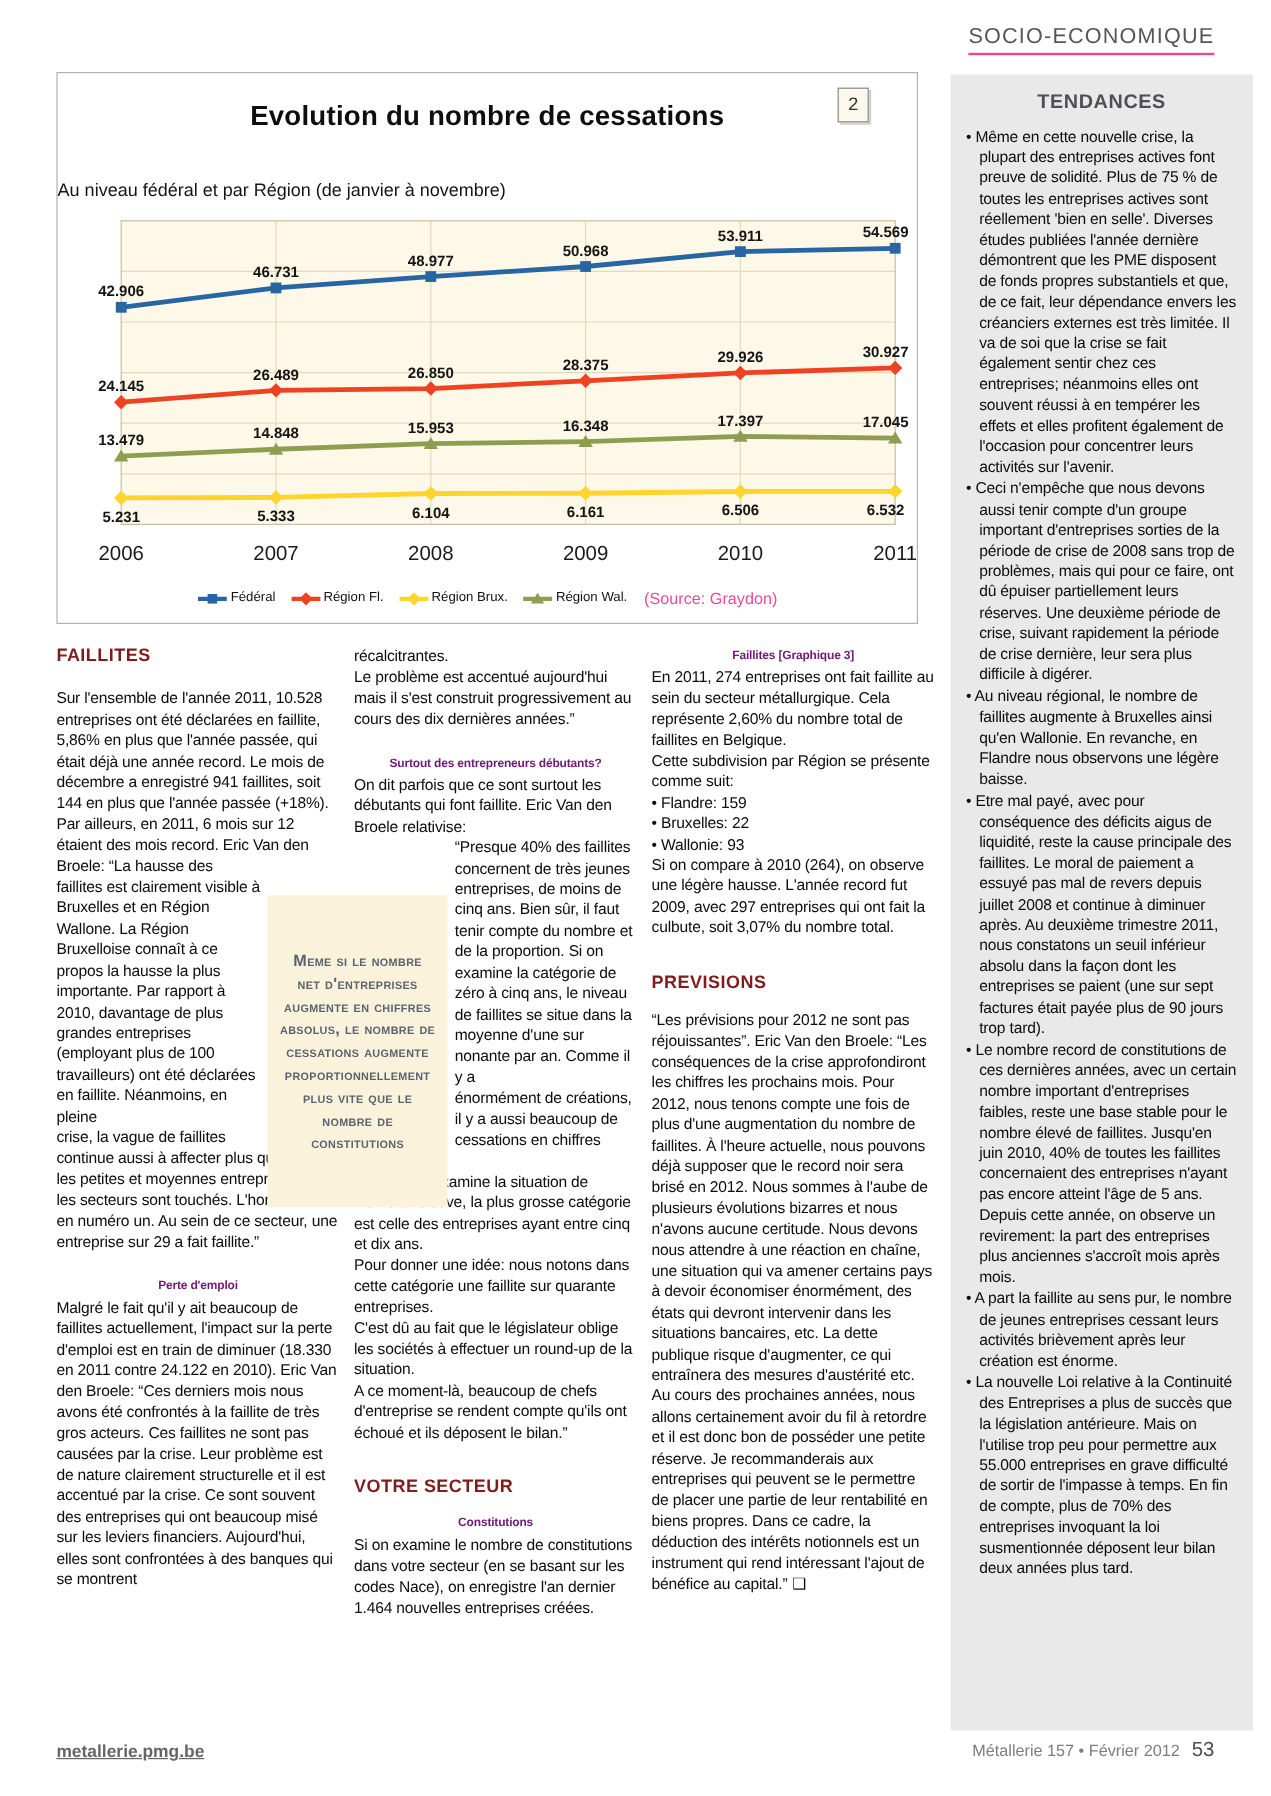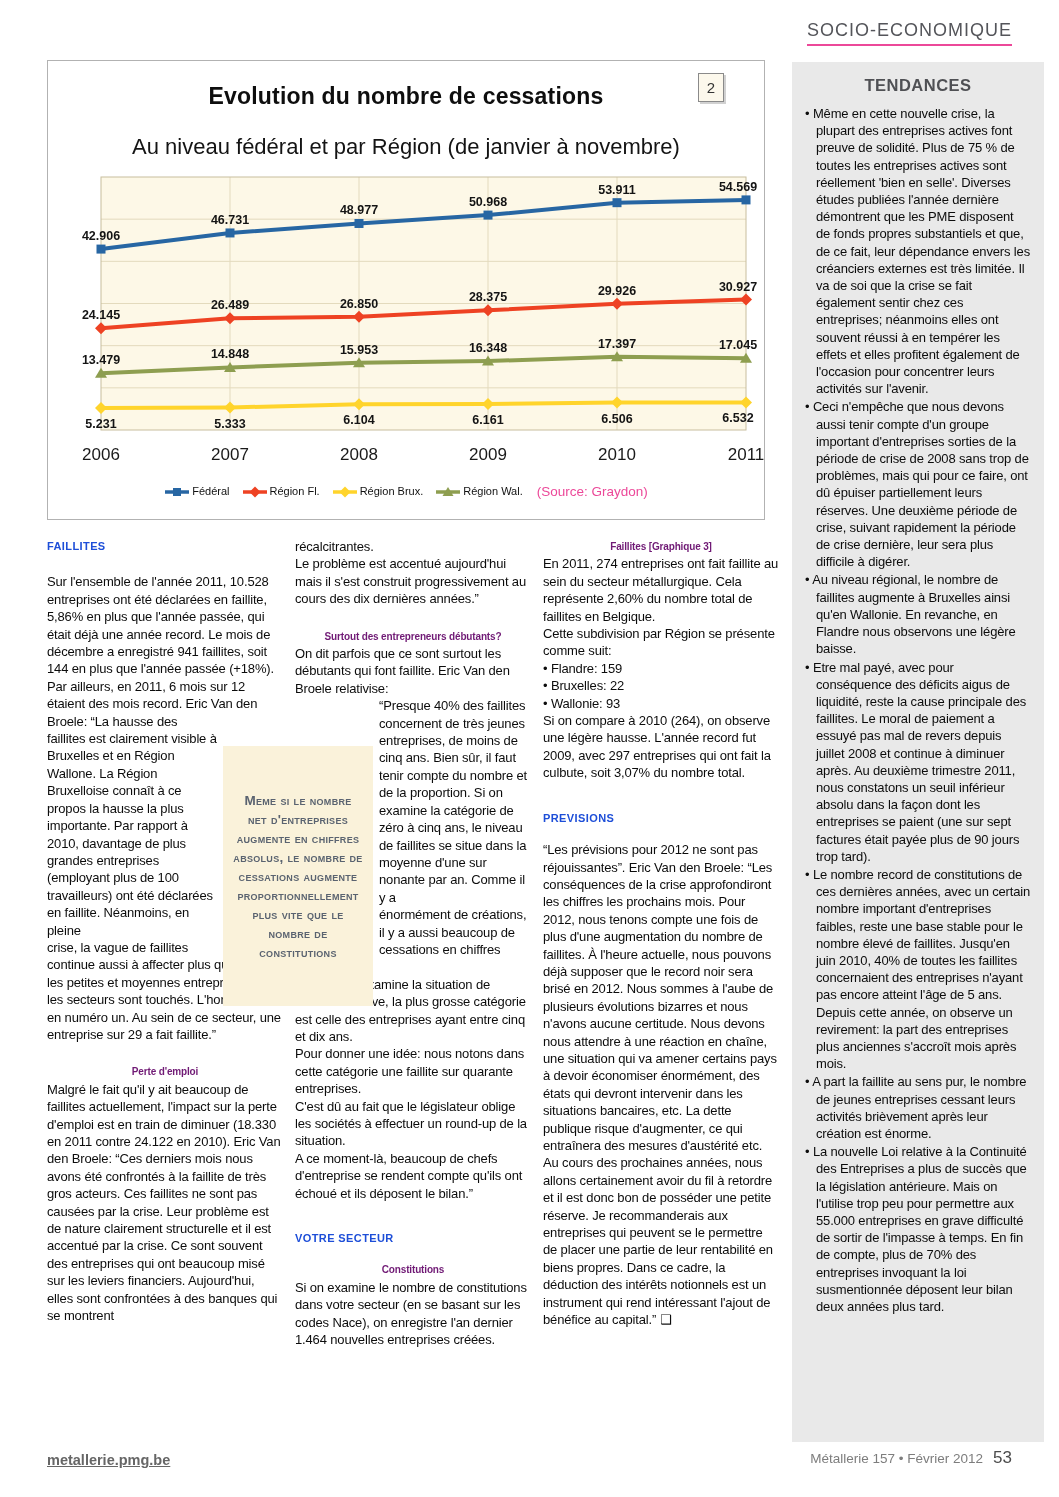--- a/index.html
+++ b/index.html
@@ -8,33 +8,33 @@
 
   
   .section-header{position:absolute;top:20px;right:47px;font-size:18px;letter-spacing:1px;color:#54555A;
     border-bottom:2px solid #ec4899;padding-bottom:3px;}
 
   
   .chart-box{position:absolute;left:47px;top:60px;width:716px;height:458px;background:#fff;border:1px solid #b2b2b2;}
   .chart-badge{position:absolute;top:12px;right:40px;width:24px;height:27px;border:1px solid #8a8a8a;background:#fcf8ec;
     box-shadow:2px 2px 0 rgba(0,0,0,.18);display:flex;align-items:center;justify-content:center;font-size:15px;color:#333;}
   .chart-title{text-align:center;font-size:23px;font-weight:700;margin-top:22px;color:#0e0e0e;letter-spacing:.2px;}
-  .chart-subtitle{text-align:center;font-size:22px;margin-top:24px;color:#141414;}
+  .chart-subtitle{font-size:15px;margin-top:40px;color:#141414;}
   svg.plot{display:block;margin-top:12px;}
   .legend-row{display:flex;justify-content:center;align-items:center;margin-top:2px;}
   .legend-items{display:flex;align-items:center;gap:12px;}
   .legend-item{display:flex;align-items:flex-start;gap:2px;font-size:11px;color:#111;}
   .legend-source{font-size:13.5px;color:#ec4899;margin-left:14px;}
 
   
   .main{position:absolute;left:47px;top:538px;width:733px;}
   .cols{display:grid;grid-template-columns:236px 236px 236px;column-gap:12px;}
   .col{font-size:13px;line-height:17.4px;color:#0c0c0c;letter-spacing:-0.15px;}
   .col p{margin:0;}
-  .h-section{font-size:11px;font-weight:700;color:#1d4ed8;letter-spacing:.4px;margin:0 0 18px 0;}
+  .h-section{font-size:15px;font-weight:700;color:#7f1d1d;letter-spacing:.4px;margin:0 0 18px 0;}
   .h-section.mt{margin-top:28px;margin-bottom:14px;}
   .h-sub{font-size:10px;font-weight:700;color:#701a75;margin:20px 0 0 0;line-height:17.4px;text-align:center;}
   .col > :first-child{margin-top:0;}
   .cut-r{float:right;width:64px;height:235px;}
   .cut-l{float:left;width:84px;height:245px;}
   .dotlist{margin:0;padding:0;list-style:none;}
   .dotlist li{padding-left:11px;text-indent:-11px;}
   .dotlist li::before{content:"• ";}
   .endmark{margin-left:4px;}
 

